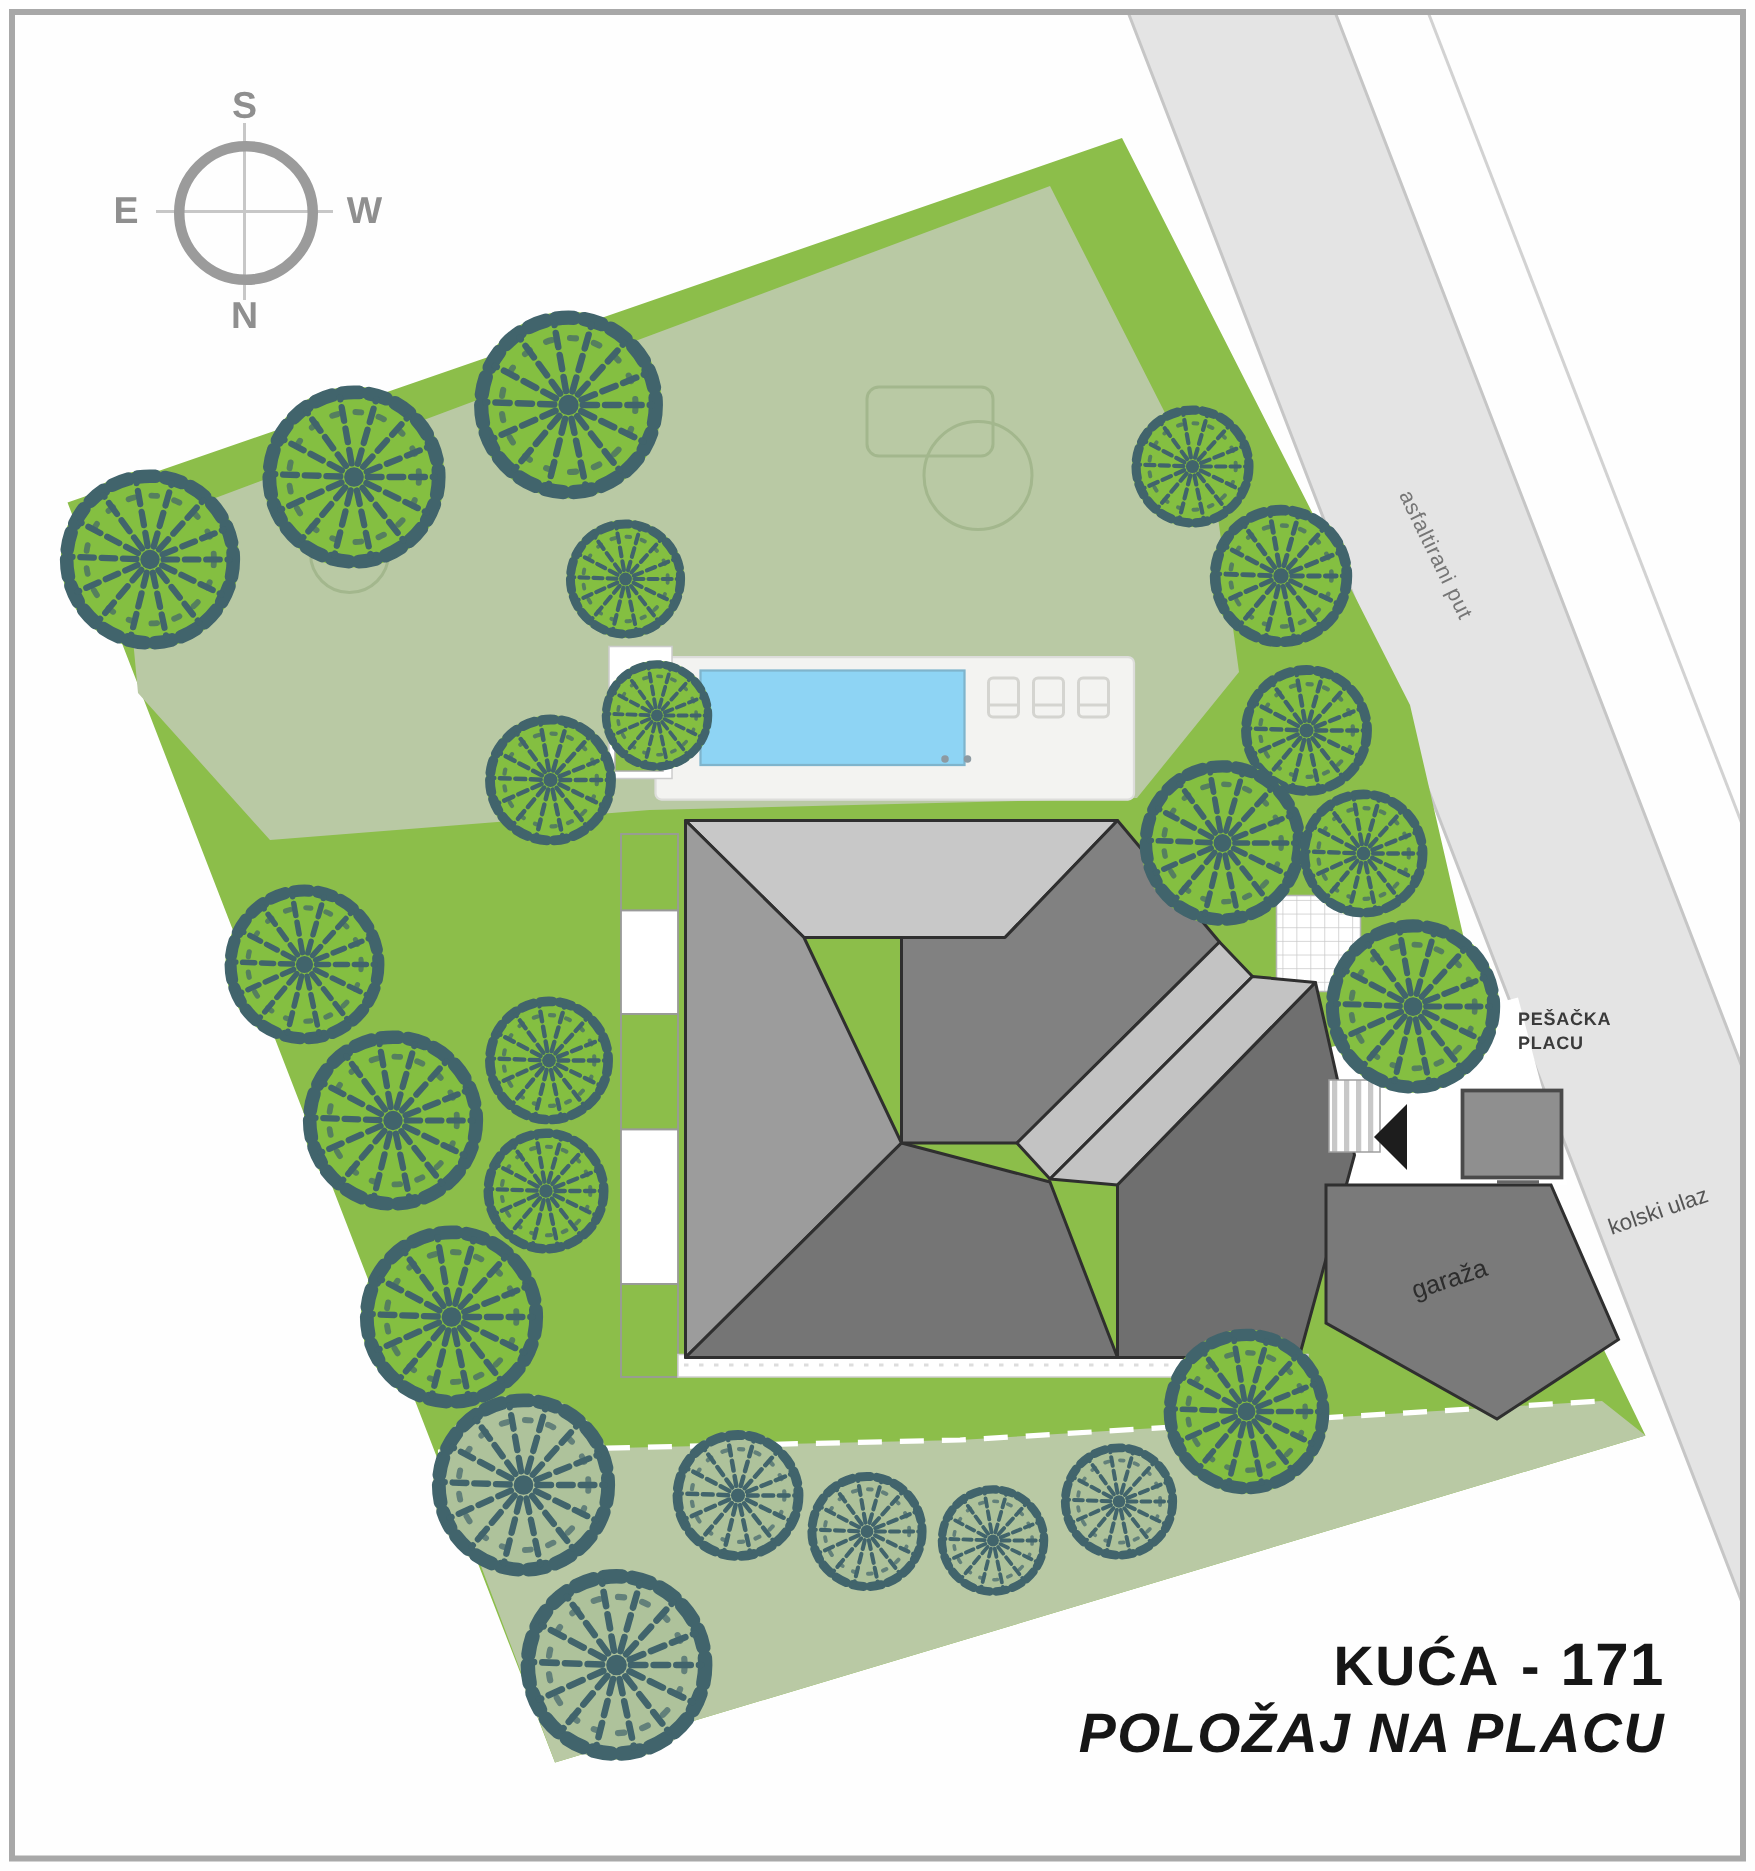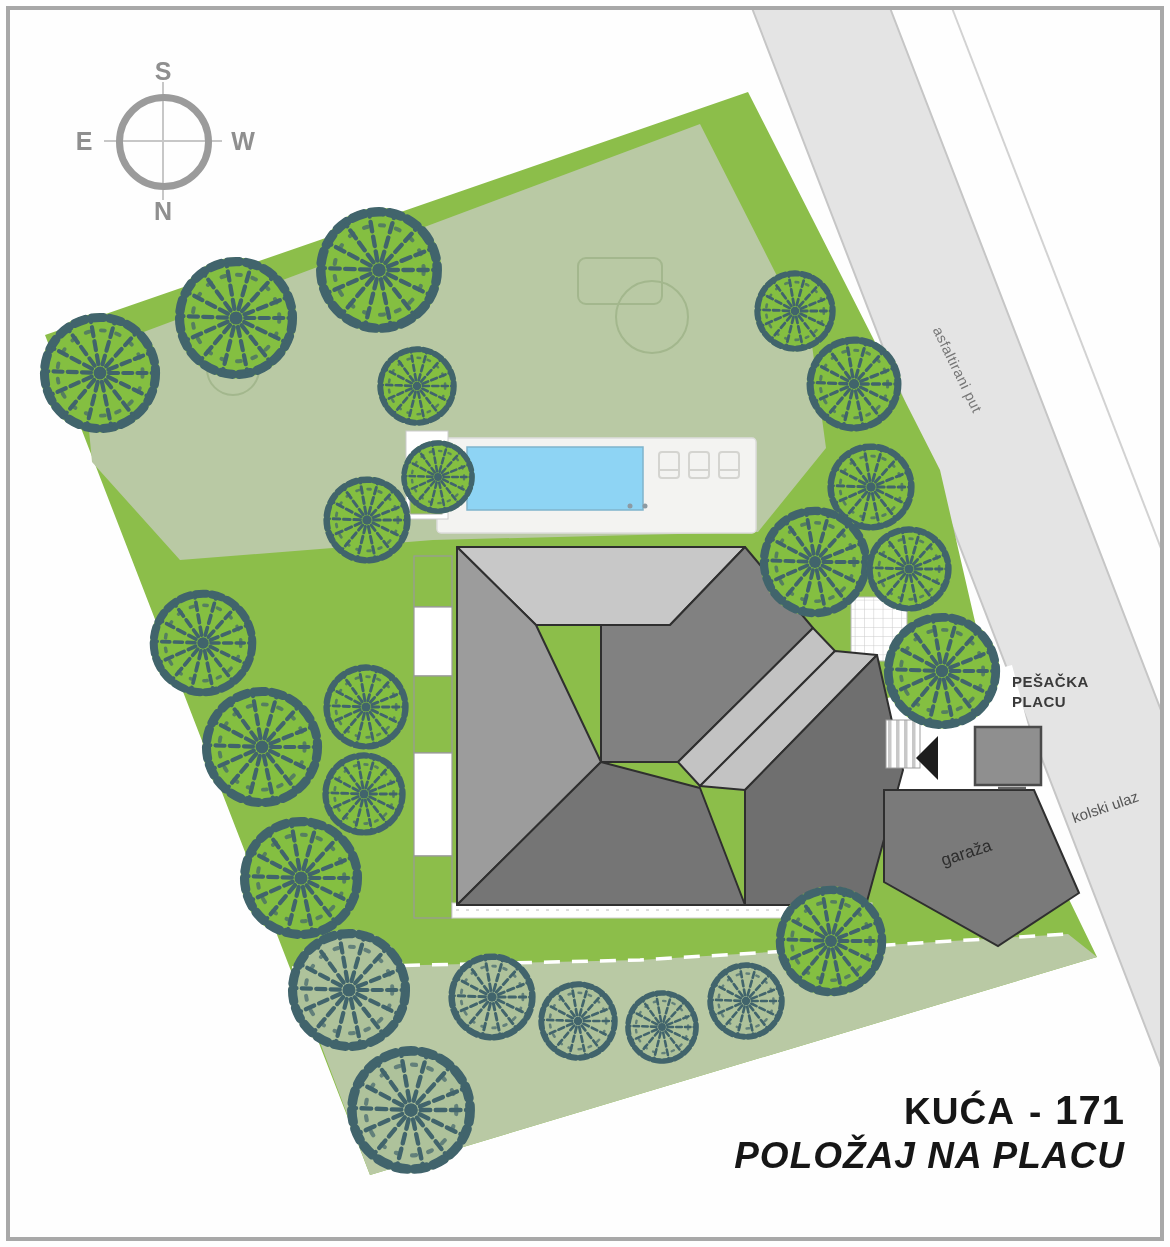--- a/index.html
+++ b/index.html
@@ -19,24 +19,24 @@
   #compass .ring{position:absolute;left:12px;top:12px;width:82px;height:82px;border:7px solid var(--compass,#9b9b9b);border-radius:50%;}
   #compass .h-line{position:absolute;left:0;top:58px;width:118px;height:2px;background:#c7c7c7;}
   #compass .v-line{position:absolute;left:58px;top:0;width:2px;height:118px;background:#c7c7c7;}
   #compass .pt{position:absolute;transform:translate(-50%,-50%);font-size:25px;font-weight:700;color:#8f8f8f;}
   #compass .pt.n{left:59px;top:129px;}
   #compass .pt.s{left:59px;top:-11px;}
   #compass .pt.e{left:-20px;top:59px;}
   #compass .pt.w{left:139px;top:59px;}
 
   
-  #gate-label{position:absolute;left:1012px;top:672px;z-index:40;font-size:15px;font-weight:700;color:var(--label_gray,#3a3a3a);line-height:1.3;letter-spacing:.5px;}
-
-  
-  #title-block{position:absolute;right:45px;top:1088px;z-index:40;text-align:left;color:var(--text_dark,#161616);}
+  #gate-label{position:absolute;left:1012px;top:672px;z-index:40;font-size:12px;font-weight:700;color:var(--label_gray,#3a3a3a);line-height:1.3;letter-spacing:.5px;}
+
+  
+  #title-block{position:absolute;right:60px;top:1088px;z-index:40;text-align:left;color:var(--text_dark,#161616);}
   #title-line1{display:flex;align-items:baseline;justify-content:flex-end;gap:14px;font-weight:700;}
   #title-line1 .t-house{font-size:37px;letter-spacing:1px;}
   #title-line1 .t-sep{font-size:37px;}
   #title-line1 .t-num{font-size:40px;letter-spacing:1px;}
   #title-line2{font-size:37px;font-weight:700;letter-spacing:1px;margin-top:2px;font-style:italic;}
 </style>
 </head>
 <body>
 
 <div id="canvas">

